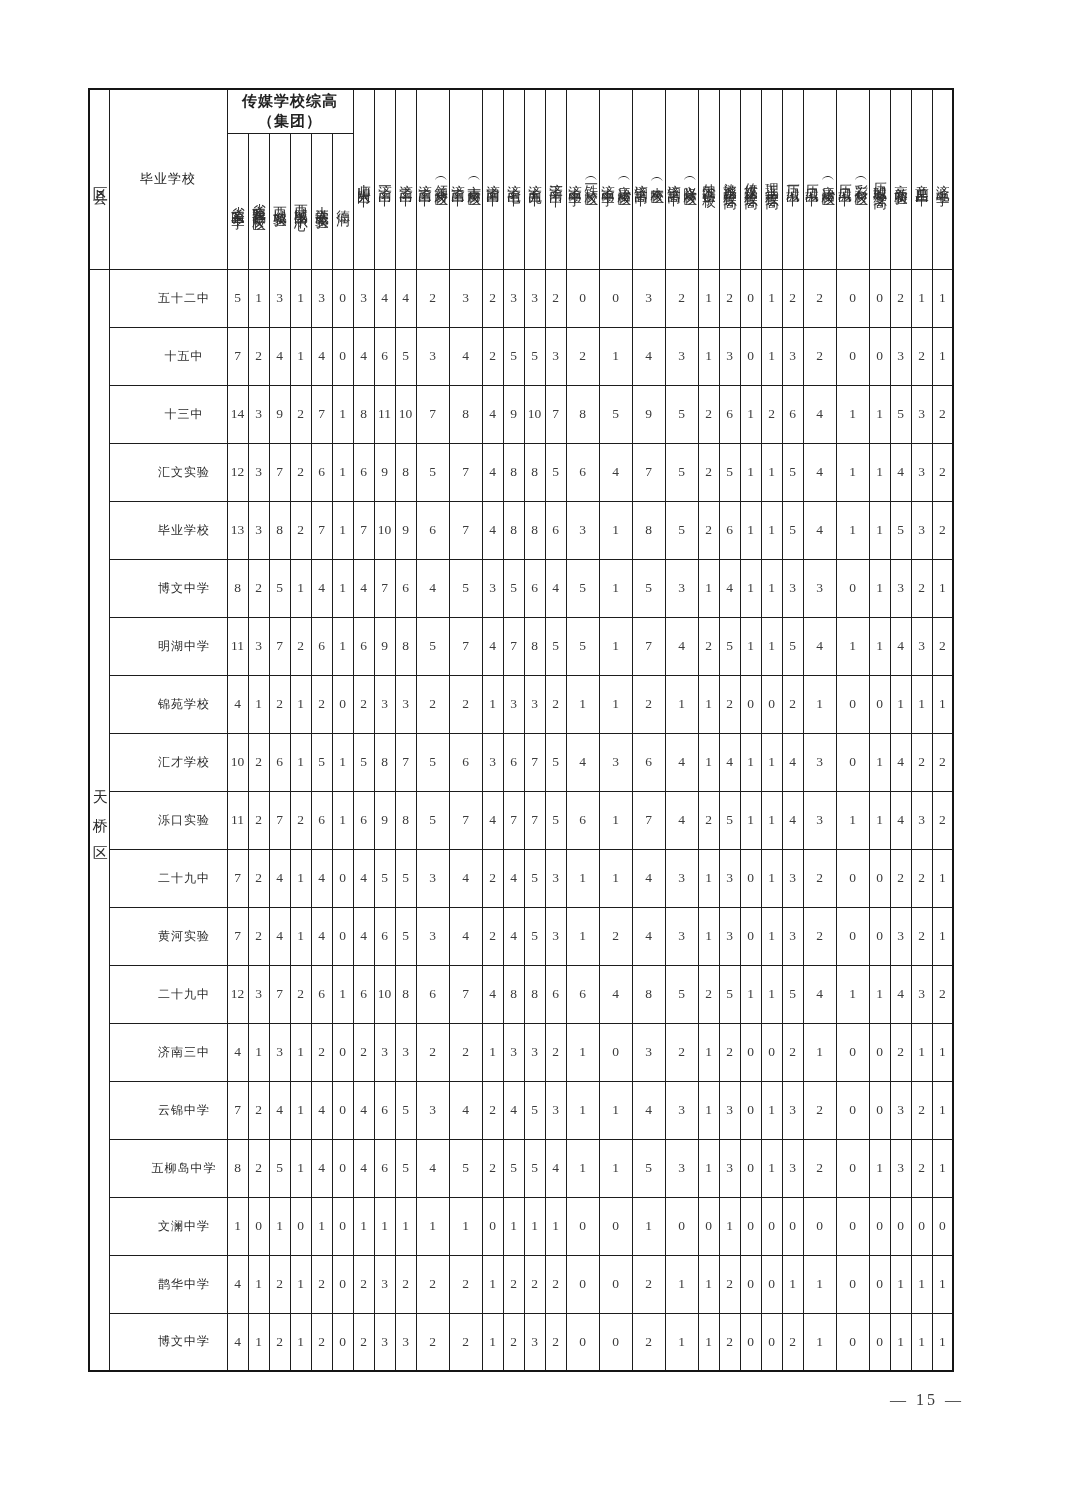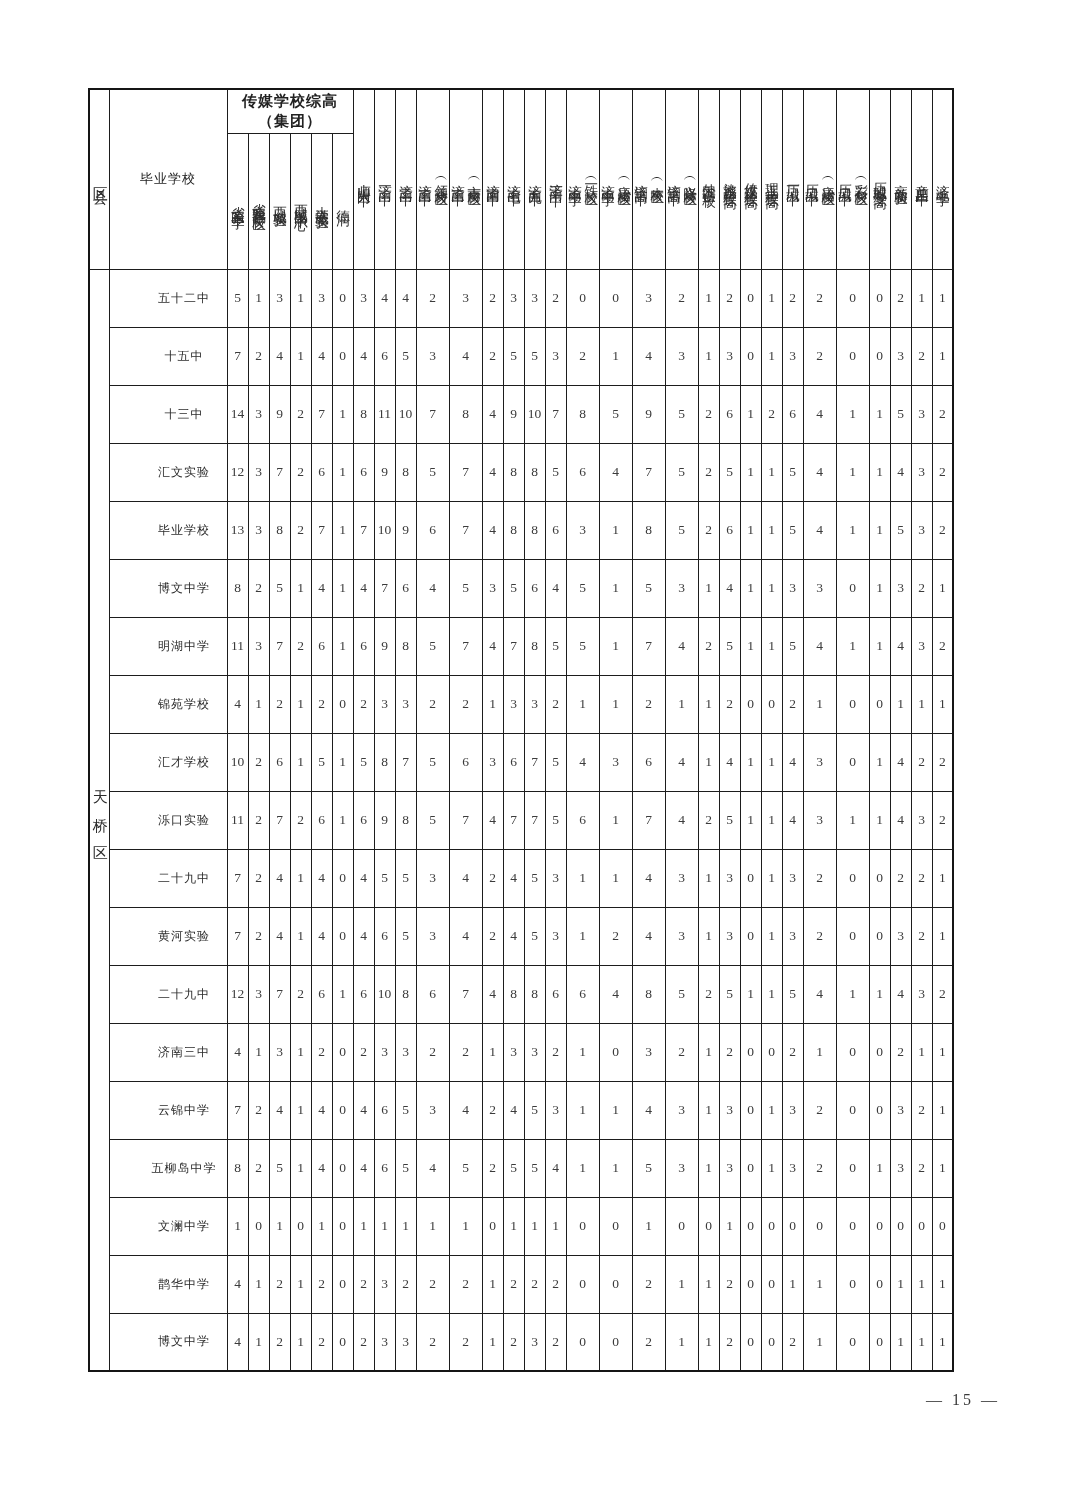--- a/index.html
+++ b/index.html
@@ -60,21 +60,21 @@
   td.num{font-size:13.5px;color:#3b3b3b;}
   td.district-cell .vline{
     font-size:15px;
     letter-spacing:28px;
     color:#2b2b2b;
   }
   .pageno{
     position:absolute;
     left:890px;top:1391px;
     width:110px;
-    text-align:right;
+    text-align:left;
     font-size:16px;
     letter-spacing:3px;
     color:#3a3a3a;
   }
 </style>
 </head>
 <body>
 
 <div class="page">
   <table class="grid" id="tbl">

